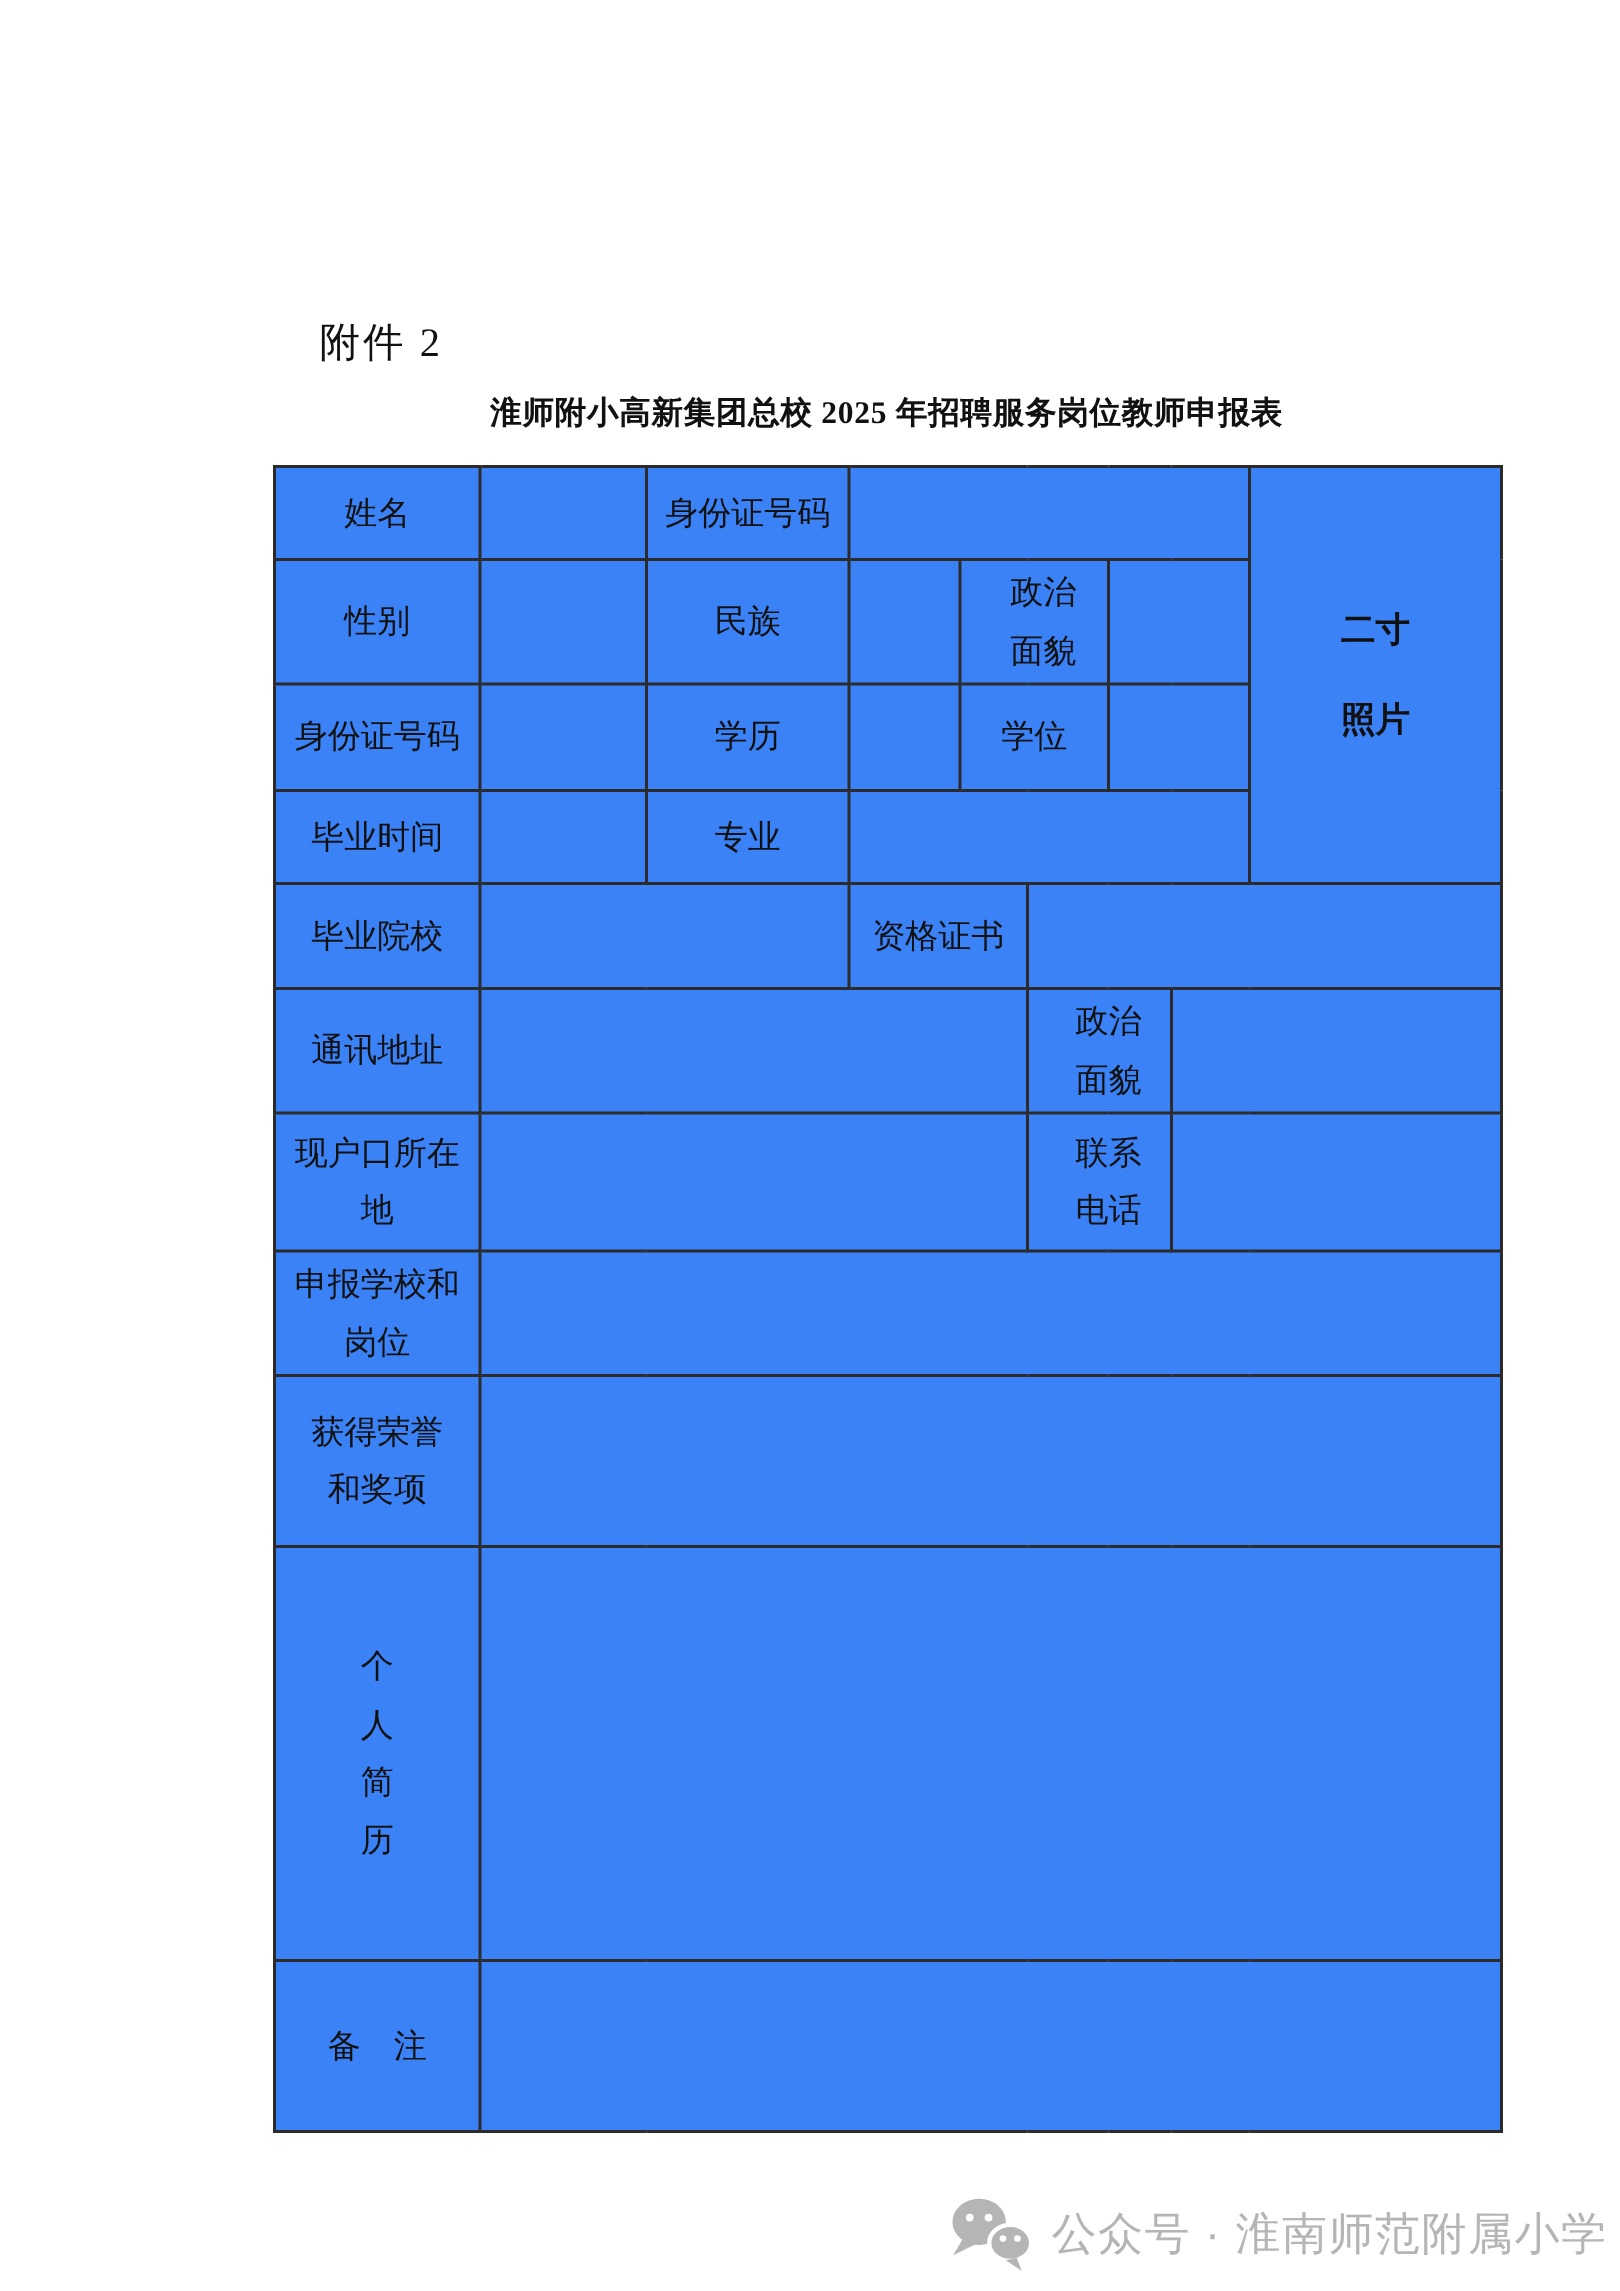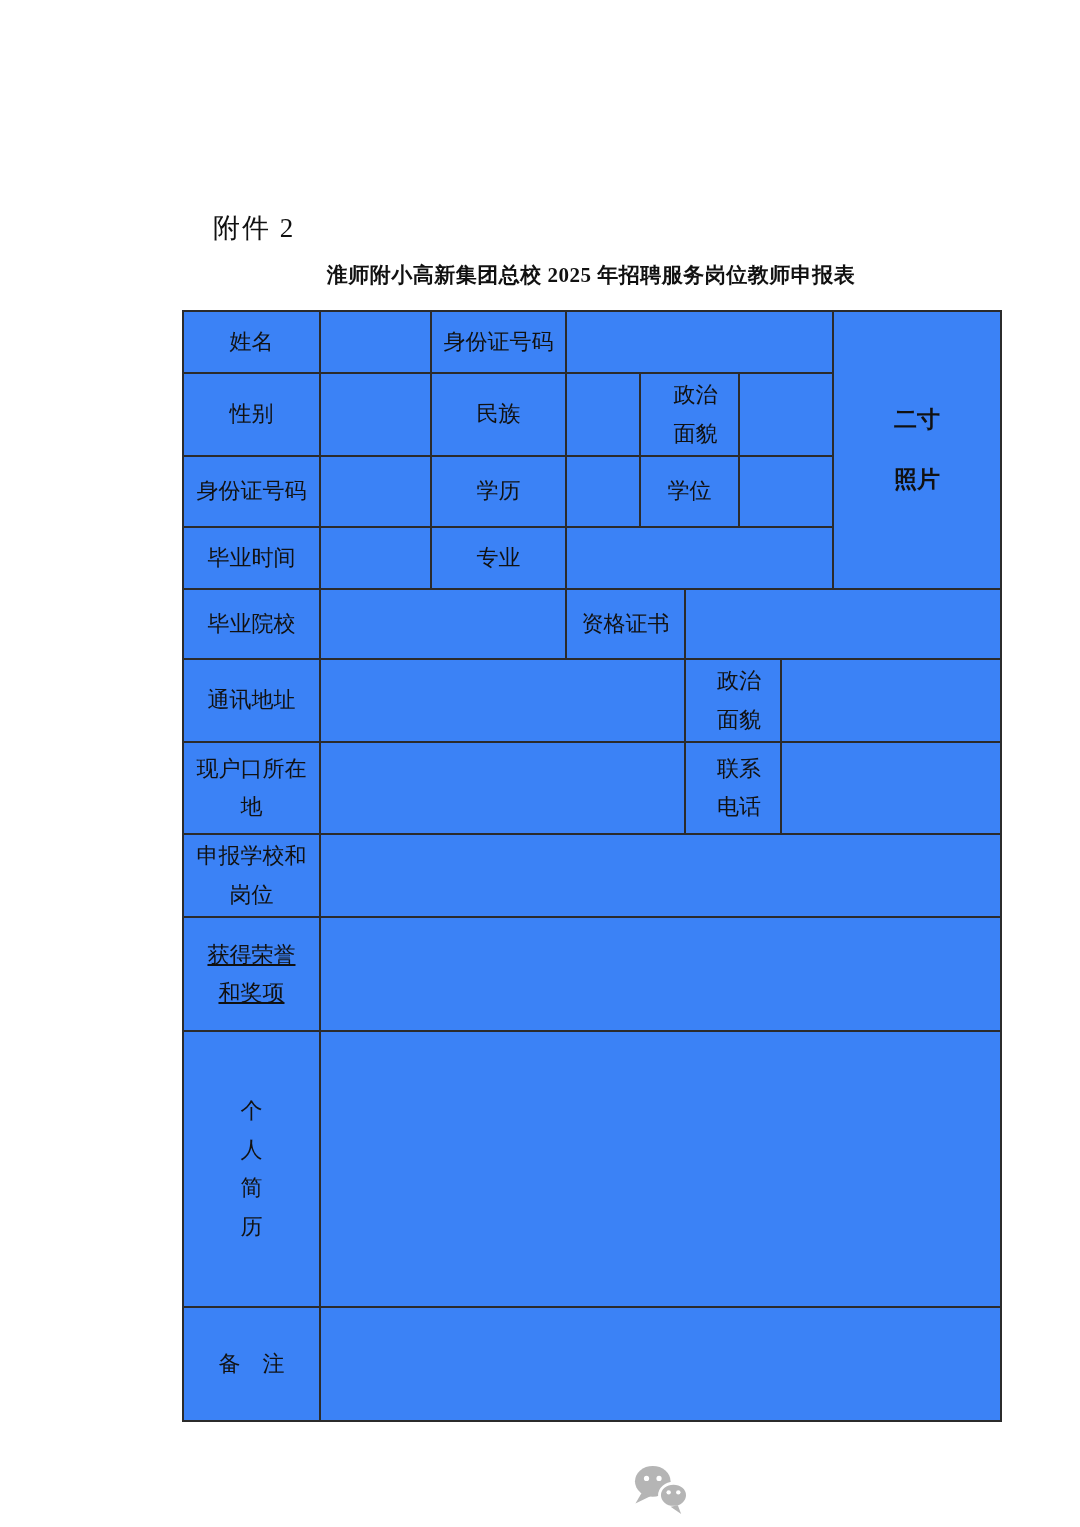--- a/index.html
+++ b/index.html
@@ -42,21 +42,21 @@
     text-align: center;
     vertical-align: middle;
     font-size: 22px;
     line-height: 1.75;
     padding: 2px 5px;
     background: #3b82f6;
   }
   td .lbl { display: inline-block; }
   td .w1 { width: 1.15em; }
   td .w2 { width: 2.2em; margin-left: 12px; }
-  td .w4 { width: 4.4em; text-decoration: underline; }
+  td .w4 { width: 4.4em; }
   td .w5 { width: 5.3em; }
   td.photo-cell {
     font-family: Liberation Sans, sans-serif;
     font-weight: 700;
     font-size: 23px;
   }
   td.photo-cell .photo-line { line-height: 1.3; }
   td.photo-cell .photo-gap { height: 30px; }
   .footer {
     position: absolute;
@@ -171,13 +171,14 @@
     </g>
     <circle cx="16" cy="16" r="2.7" fill="#ffffff"></circle>
     <circle cx="29" cy="16" r="2.7" fill="#ffffff"></circle>
     <g>
       <ellipse cx="44" cy="33.5" rx="14.5" ry="12.5" fill="#b5b5b5" stroke="#ffffff" stroke-width="3"></ellipse>
       <path d="M48.5,44 L52,53 L41,45.5 Z" fill="#b5b5b5"></path>
     </g>
     <circle cx="39" cy="30.5" r="2.3" fill="#ffffff"></circle>
     <circle cx="49" cy="30.5" r="2.3" fill="#ffffff"></circle>
   </svg>
+  <span>公众号 · 淮南师范附属小学</span>
 </div>
 
 </body></html>

